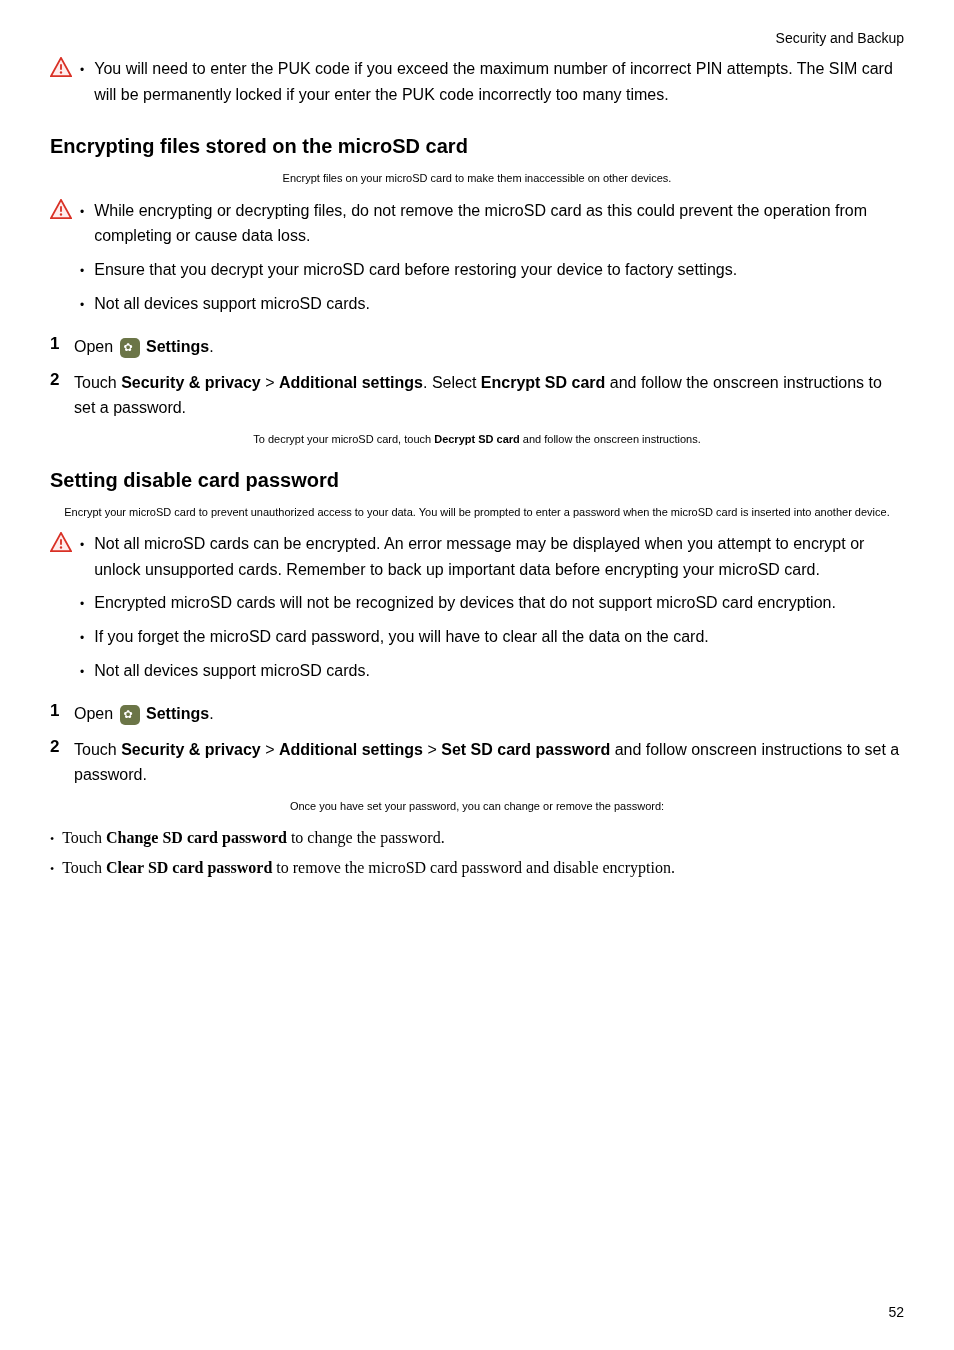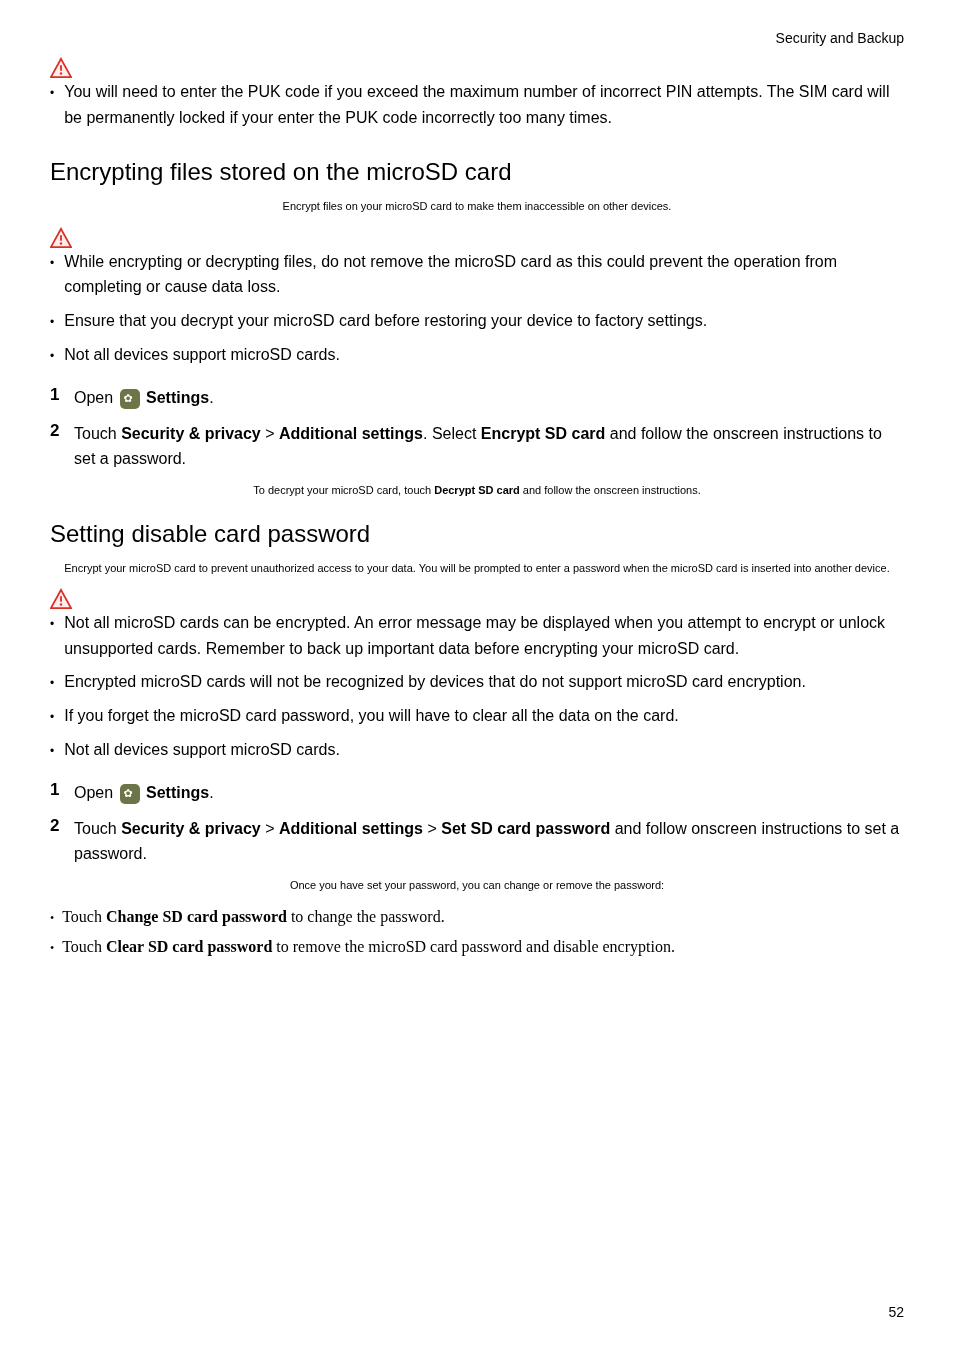--- a/index.html
+++ b/index.html
@@ -18,21 +18,20 @@
   }
   .header-text {
     text-align: right;
     font-size: 14px;
     margin-bottom: 10px;
   }
   .warning-block {
     display: flex;
     align-items: flex-start;
     margin-bottom: 8px;
-    flex-direction: column;
   }
   .warning-icon {
     flex: 0 0 22px;
     width: 22px;
     height: 20px;
     margin-top: 1px;
     margin-right: 8px;
   }
   .bullet-list {
     list-style: none;
@@ -45,22 +44,22 @@
     font-size: 16px;
     margin-bottom: 8px;
   }
   .bullet-list li::before {
     content: "•";
     font-size: 12px;
     margin-right: 10px;
     margin-top: 5px;
   }
   h2 {
-    font-size: 24px;
-    font-weight: normal;
+    font-size: 20px;
+    font-weight: bold;
     margin-top: 20px;
     margin-bottom: 12px;
   }
   p {
     font-size: 11px;
     line-height: 1.6;
     margin-bottom: 10px;
     text-align: center;
   }
   .num-list {

